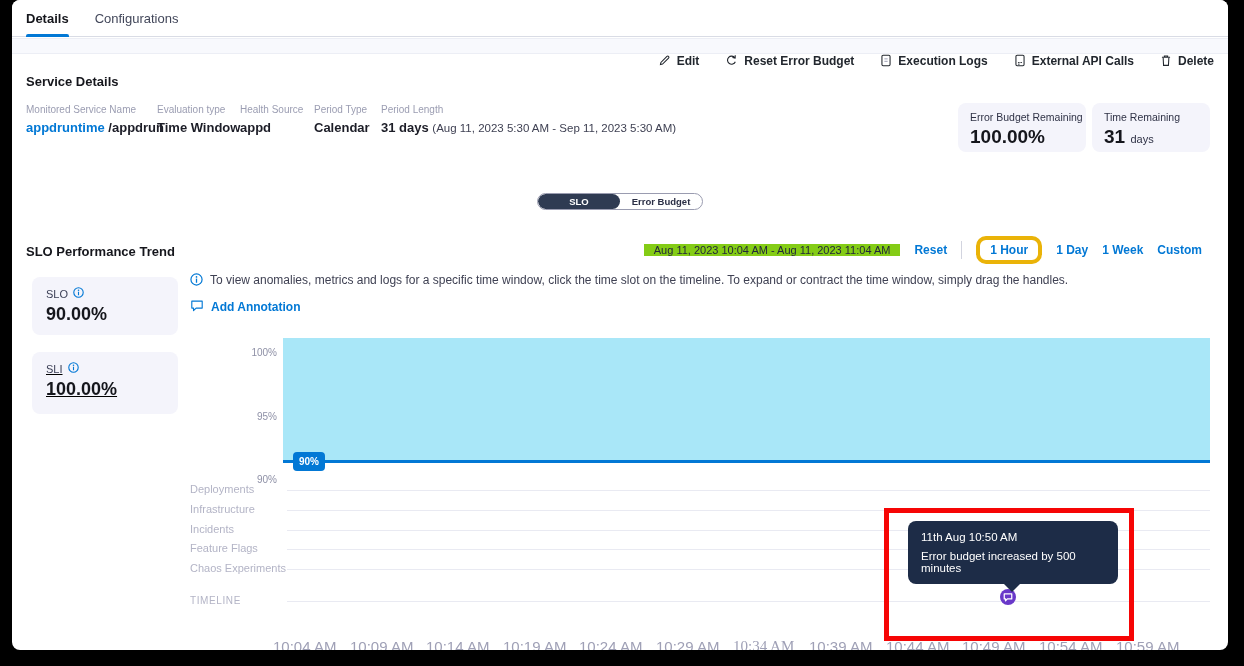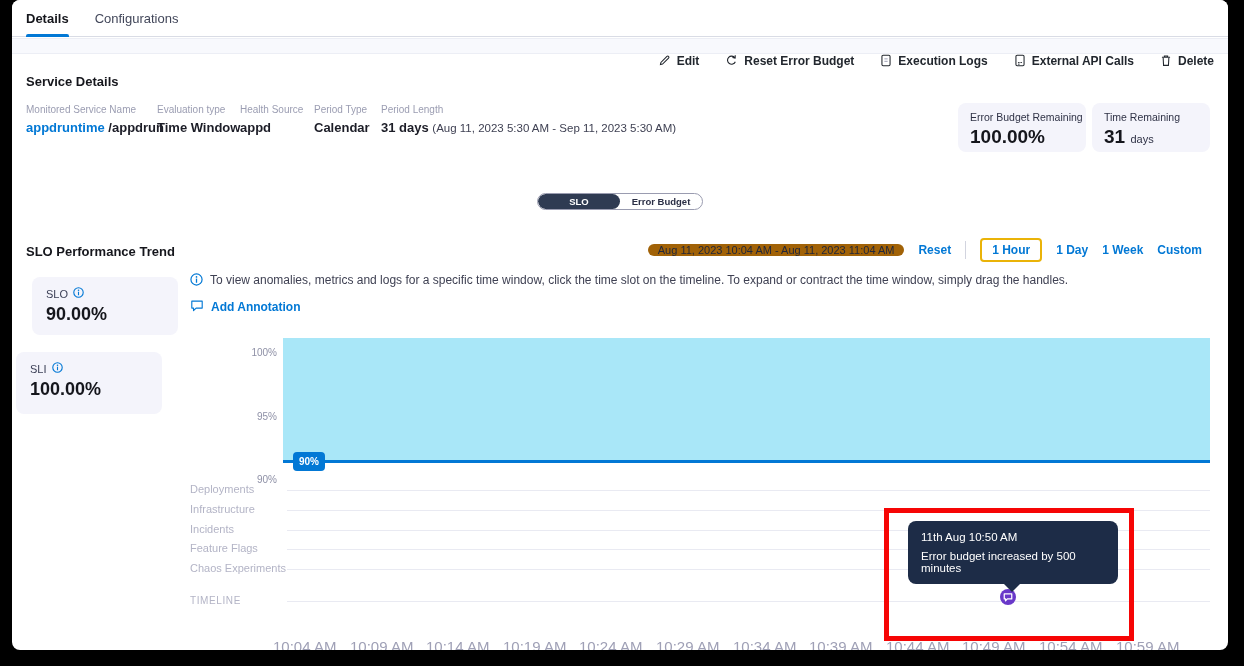--- a/index.html
+++ b/index.html
@@ -29,24 +29,24 @@
   .stat-card { position:absolute; top:103px; height:49px; background:#f4f4fb; border-radius:8px; padding:8px 12px; }
   .stat-card .clabel { font-size:10.5px; color:#2f3246; margin-bottom:3px; white-space:nowrap; }
   .stat-card .cvalue { font-size:19px; font-weight:bold; color:#15161c; }
   .stat-card .cunit { font-size:11px; font-weight:normal; color:#2f3246; }
   
   #toggle { position:absolute; top:193px; left:50%; transform:translateX(-50%); width:166px; height:17px; border:1px solid #9a9cb0; border-radius:9px; background:#fff; display:flex; overflow:hidden; cursor:pointer; }
   #toggle .seg { flex:1; display:flex; align-items:center; justify-content:center; font-size:9.5px; font-weight:bold; color:#2b2f45; }
   #toggle .seg.on { background:#2f3b52; color:#fff; border-radius:9px; }
   
   #controls { position:absolute; top:238px; right:26px; height:24px; display:flex; align-items:center; gap:14px; }
-  .chip { background:#a16207; border-radius:8px; padding:0 10px; font-size:11px; color:#22273a; }
+  .chip { background:#84cc16; border-radius:0; padding:0 10px; font-size:11px; color:#22273a; }
   .blue-link { color:#0278d5; font-size:12px; font-weight:bold; cursor:pointer; }
   .vdiv { width:1px; height:18px; background:#d2d4df; }
-  .range-btn { border:2px solid #eab308; border-radius:4px; padding:3px 10px; font-size:12px; font-weight:bold; color:#0278d5; cursor:pointer; }
+  .range-btn { border:4px solid #eab308; border-radius:10px; padding:3px 10px; font-size:12px; font-weight:bold; color:#0278d5; cursor:pointer; }
   
   #trend-body { position:absolute; left:0; top:270px; width:100%; height:380px; }
   .abs { position:absolute; }
   .info-row { display:flex; align-items:flex-start; gap:7px; font-size:12px; color:#3f4153; }
   .annot-link { display:flex; align-items:center; gap:7px; font-size:12px; font-weight:bold; color:#0278d5; cursor:pointer; }
   .kpi-card { background:#f4f4fb; border-radius:8px; padding:10px 14px; width:146px; }
   .kpi-card .klabel { display:flex; align-items:center; gap:5px; font-size:11px; color:#3a3e55; margin-bottom:4px; }
   .kpi-card .kvalue { font-size:18px; font-weight:bold; color:#15161c; }
   .ytick { width:40px; text-align:right; font-size:10px; color:#8e90a6;margin-top:15px; }
   #plot-fill { left:271px; top:68px; width:927px; height:124px; background:#a9e7f8; }
@@ -193,21 +193,21 @@
       <div class="klabel">
           <span>SLO</span>
         <span><svg width="11" height="11" viewBox="0 0 14 14">
               <circle cx="7" cy="7" r="6" fill="none" stroke="#0278d5" stroke-width="1.4"></circle>
               <circle cx="7" cy="4.2" r="1" fill="#0278d5"></circle>
               <rect x="6.3" y="6" width="1.4" height="4.5" fill="#0278d5"></rect>
             </svg></span>
       </div>
       <div class="kvalue">90.00%</div>
     </div>
-    <div class="abs kpi-card" style="left:4px; top:82px; height:62px;">
+    <div class="abs kpi-card" style="left:20px; top:82px; height:62px;text-decoration:underline;">
       <div class="klabel">
           <span>SLI</span>
         <span><svg width="11" height="11" viewBox="0 0 14 14">
               <circle cx="7" cy="7" r="6" fill="none" stroke="#0278d5" stroke-width="1.4"></circle>
               <circle cx="7" cy="4.2" r="1" fill="#0278d5"></circle>
               <rect x="6.3" y="6" width="1.4" height="4.5" fill="#0278d5"></rect>
             </svg></span>
       </div>
       <div class="kvalue">100.00%</div>
     </div>
@@ -232,21 +232,21 @@
 
     <div class="abs timeline-label" style="top:325px;">TIMELINE</div>
     <div class="abs track-line" style="top:331px;"></div>
 
     <div class="abs xtick" style="left:261px;">10:04 AM</div>
     <div class="abs xtick" style="left:338px;">10:09 AM</div>
     <div class="abs xtick" style="left:414px;">10:14 AM</div>
     <div class="abs xtick" style="left:491px;">10:19 AM</div>
     <div class="abs xtick" style="left:567px;">10:24 AM</div>
     <div class="abs xtick" style="left:644px;">10:29 AM</div>
-    <div class="abs xtick" style="left:721px;">10:34 AM</div>
+    <div class="abs xtick" style="left:721px;font-family:Liberation Serif, serif;">10:34 AM</div>
     <div class="abs xtick" style="left:797px;">10:39 AM</div>
     <div class="abs xtick" style="left:874px;">10:44 AM</div>
     <div class="abs xtick" style="left:950px;">10:49 AM</div>
     <div class="abs xtick" style="left:1027px;">10:54 AM</div>
     <div class="abs xtick" style="left:1104px;">10:59 AM</div>
 
     <div class="abs" id="tooltip">
       <div class="t1">11th Aug 10:50 AM</div>
       <div class="t2">Error budget increased by 500 minutes</div>
     </div>

